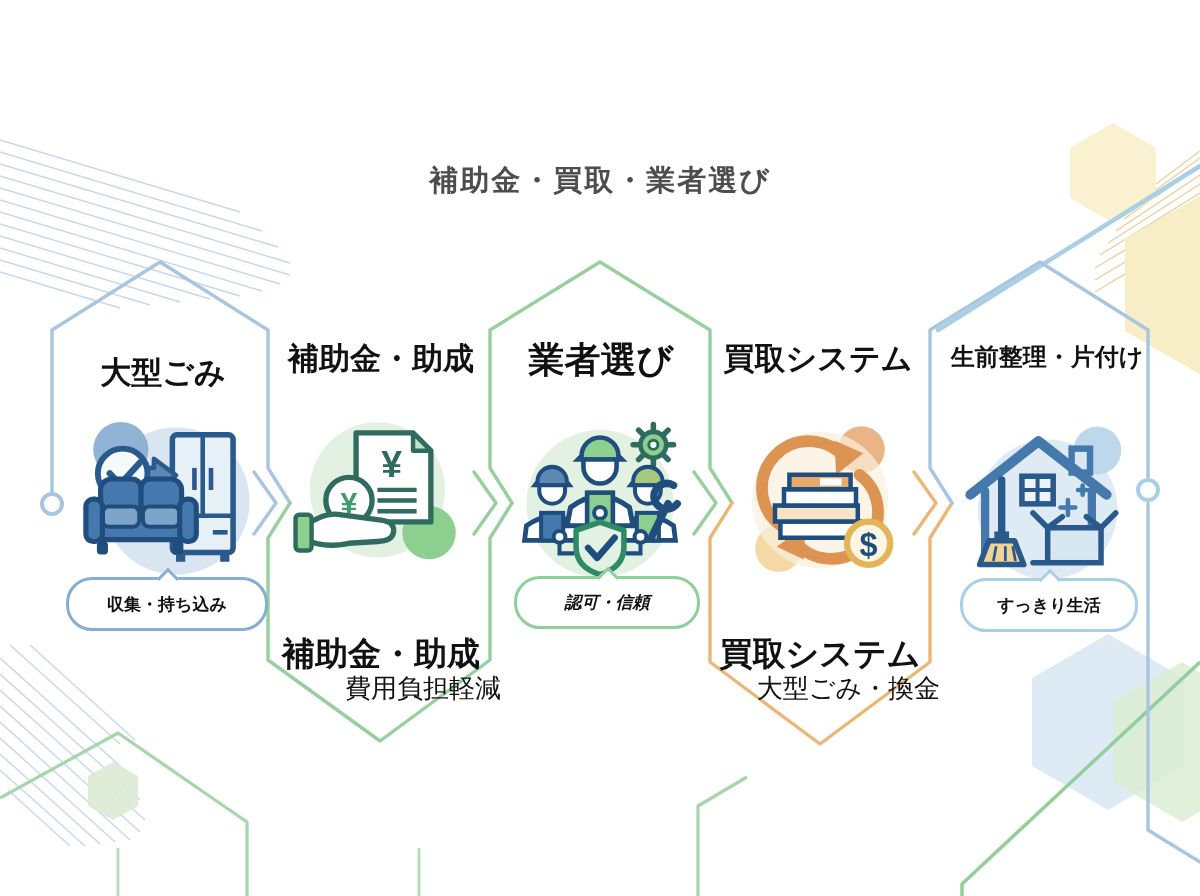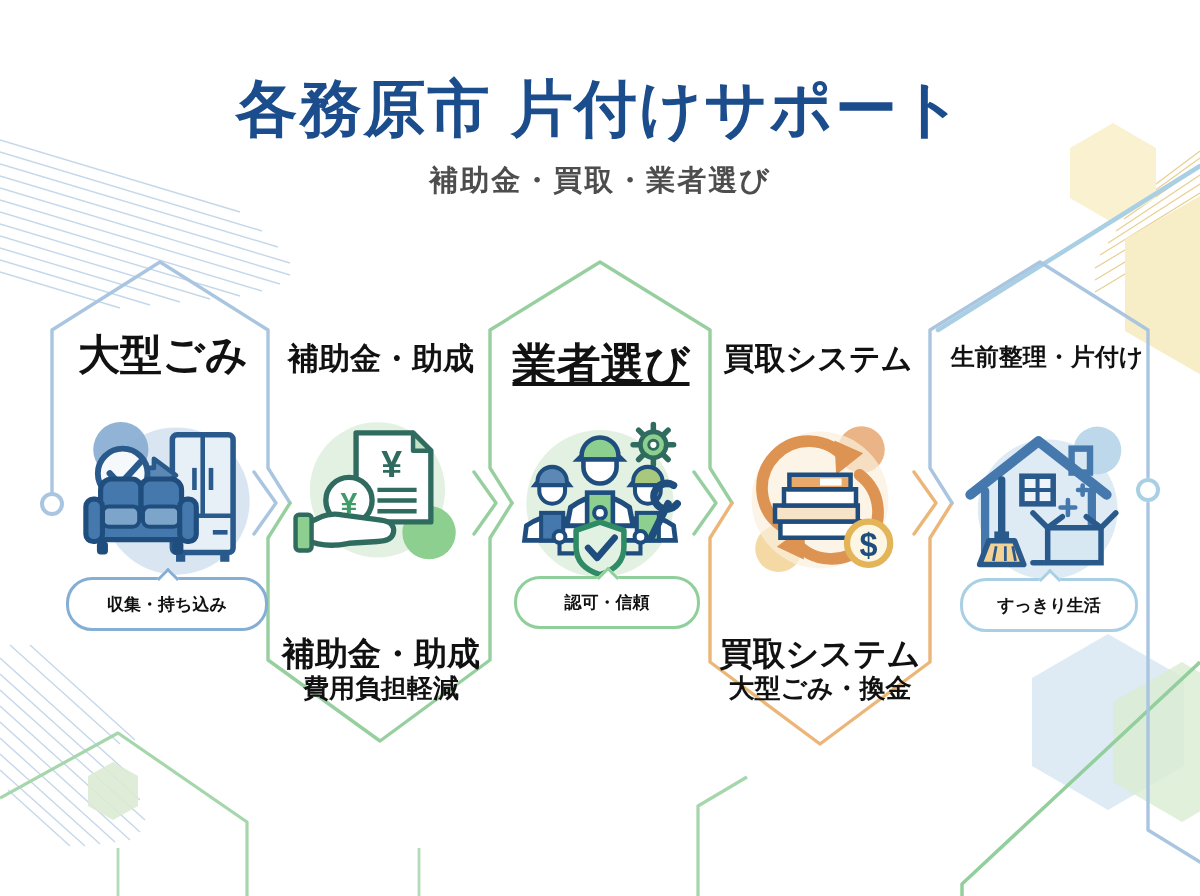--- a/index.html
+++ b/index.html
@@ -13,44 +13,44 @@
     font-size:62px;font-weight:900;color:#1b4c8c;letter-spacing:2px;line-height:1.05;
   }
   .page-subtitle{
     position:absolute;left:0;top:165px;width:1200px;text-align:center;
     font-size:29px;font-weight:800;color:#4d4d4d;letter-spacing:2px;line-height:1.05;
   }
   .sec-title{
     position:absolute;text-align:center;font-weight:900;color:#111;
     white-space:nowrap;line-height:1.1;
   }
-  .t1{left:43px;top:332px;width:240px;font-size:42px;}
+  .t1{left:43px;top:356px;width:240px;font-size:31px;}
   .t2{left:261px;top:342px;width:240px;font-size:31px;}
-  .t3{left:481px;top:340px;width:240px;font-size:44px;text-decoration:underline;}
+  .t3{left:481px;top:340px;width:240px;font-size:36px;}
   .t4{left:698px;top:342px;width:240px;font-size:31px;}
   .t5{left:917px;top:344px;width:260px;font-size:24px;}
   .icon{position:absolute;}
   .bubble{
     position:absolute;background:#fff;border:3px solid;border-radius:26px;
     display:flex;align-items:center;justify-content:center;
     font-weight:800;font-size:17px;color:#111;white-space:nowrap;
   }
   .bubble::before{
     content:"";position:absolute;top:-9px;left:50%;width:13px;height:13px;margin-left:-7px;
     background:#fff;border-style:solid;border-width:3px 0 0 3px;transform:rotate(45deg);
     border-color:inherit;
   }
   .bub-blue{border-color:#85aed4;}
-  .bub-green{border-color:#8fcf9a;}
+  .bub-green{border-color:#8fcf9a;font-style:italic;}
   .bub-lightblue{border-color:#a8cfe3;}
   .caption-main{
     position:absolute;text-align:center;font-weight:900;color:#111;font-size:33px;white-space:nowrap;
   }
   .caption-sub{
-    position:absolute;text-align:center;font-weight:700;color:#111;font-size:26px;white-space:nowrap;
+    position:absolute;text-align:right;font-weight:400;color:#111;font-size:26px;white-space:nowrap;
   }
 </style>
 </head>
 <body>
 
 <div id="canvas">
 
   <svg class="layer" width="1200" height="896" viewBox="0 0 1200 896">
     <g>
       <path fill="none" stroke="#c5d8ea" stroke-width="1.4" d="M0 140 L240 212 M0 152 L262 231 M0 164 L278 247 M0 176 L290 263 M0 188 L290 275 M0 200 L280 284 M0 212 L262 291 M0 224 L240 296 M0 236 L210 299 M0 248 L180 302 M0 260 L150 305 M0 272 L120 308"></path>
@@ -83,21 +83,20 @@
       <path stroke="#a9c5e0" d="M1148 503 L1148 830 L1200 862"></path>
       <path stroke="#a9c5e0" d="M254 472 L276 503 L254 534"></path>
       <path stroke="#97cf9f" d="M474 472 L496 503 L474 534"></path>
       <path stroke="#97cf9f" d="M694 472 L716 503 L694 534"></path>
       <path stroke="#ecb678" d="M914 472 L936 503 L914 534"></path>
     </g>
     <circle cx="52" cy="504" r="10" fill="#fff" stroke="#a9c5e0" stroke-width="4"></circle>
     <circle cx="1148" cy="490" r="10" fill="#fff" stroke="#a8cfe3" stroke-width="4"></circle>
   </svg>
 
-  <div class="page-title">各務原市 片付けサポート</div>
   <div class="page-subtitle">補助金・買取・業者選び</div>
 
   <div class="sec-title t1">大型ごみ</div>
   <svg class="icon" style="left:73px;top:398px" width="184" height="184" viewBox="0 0 100 100">
     <circle cx="56" cy="56" r="40" fill="#cfe0ef" opacity="0.8"></circle>
     <circle cx="26" cy="28" r="15" fill="#85abd0" opacity="0.9"></circle>
     <rect x="54" y="20" width="33" height="64" rx="2.5" fill="#e7eff7" stroke="#2a5a8c" stroke-width="3"></rect>
     <line x1="70.5" y1="20" x2="70.5" y2="64" stroke="#2a5a8c" stroke-width="2.5"></line>
     <line x1="54" y1="64" x2="87" y2="64" stroke="#2a5a8c" stroke-width="2.5"></line>
     <line x1="66" y1="38" x2="66" y2="50" stroke="#2a5a8c" stroke-width="2.5"></line>

